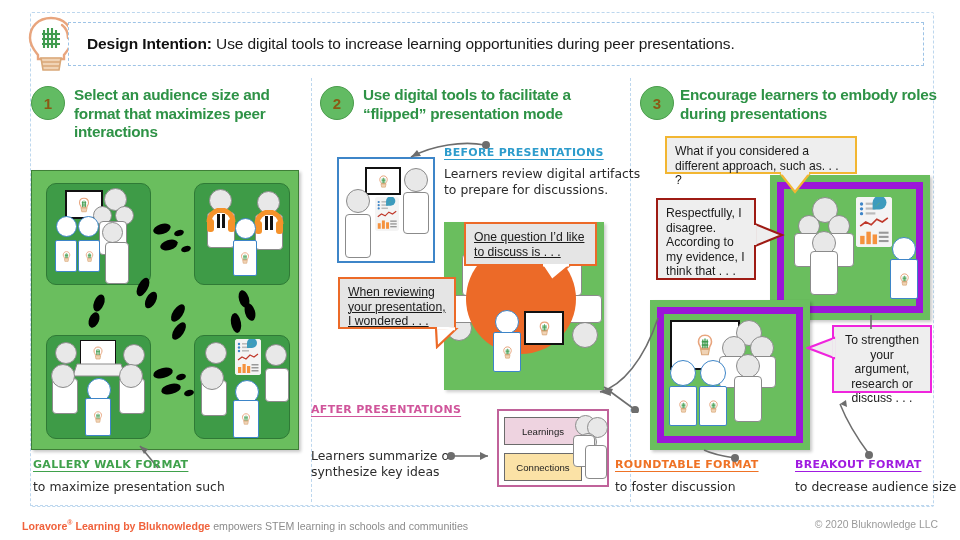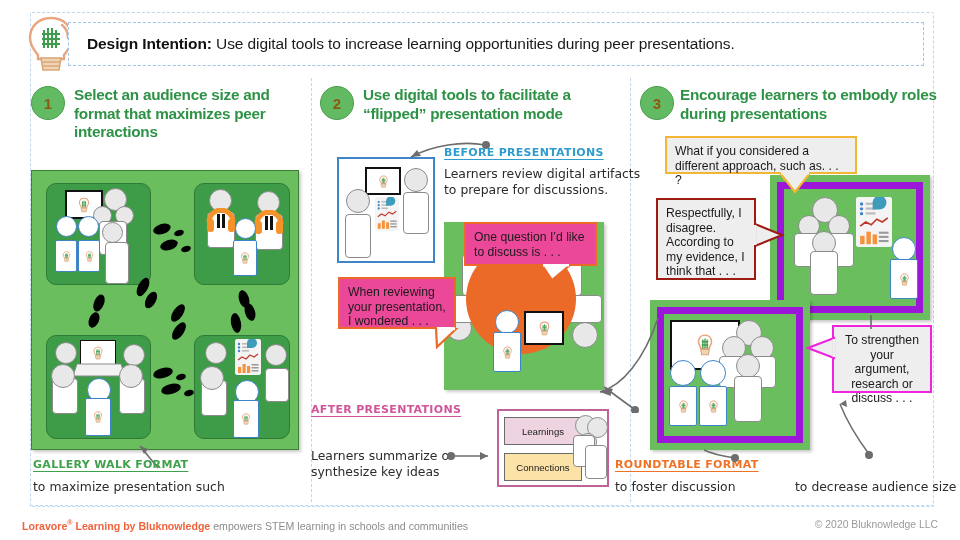--- a/index.html
+++ b/index.html
@@ -59,21 +59,21 @@
   .body{position:absolute;background:#ffffff;border:1px solid #8b8b8b;border-radius:4px;}
   .tablet{position:absolute;background:#fff;border:1.2px solid #3d85c8;border-radius:2px;
           display:flex;align-items:center;justify-content:center;}
   .screen{position:absolute;background:#fff;border:2.5px solid #111;
           display:flex;align-items:center;justify-content:center;}
   .chartcard{position:absolute;background:#f4f4f4;border-radius:3px;overflow:hidden;}
 
   
   .bubble{position:absolute;background:#eeeeee;box-sizing:border-box;
           font-size:12.2px;line-height:14.6px;color:#1a1a1a;padding:6px 8px;}
-  .bubble.white{background:#ec4899;}
+  .bubble.white{background:#e5e5e5;text-decoration:underline;}
 
   
   .hw-title{position:absolute;font-family:"DejaVu Sans",sans-serif;font-weight:bold;
             font-size:11px;letter-spacing:0.3px;text-decoration:underline;
             text-underline-offset:3px;}
   .hw-sub{position:absolute;font-family:"DejaVu Sans",sans-serif;font-size:12.4px;
           line-height:16px;color:#2b2b2b;}
 
   
   .afterpanel{position:absolute;left:497px;top:409px;width:112px;height:78px;
@@ -560,20 +560,21 @@
   <svg class="abs" style="left:702px;top:448px;" width="40" height="16">
     <circle cx="33" cy="10" r="4" fill="#6d6d6d"></circle>
     <path d="M33 10 C20 8 10 6 2 2" stroke="#6d6d6d" stroke-width="1.5" fill="none"></path>
   </svg>
   <svg class="abs" style="left:836px;top:398px;" width="40" height="62">
     <circle cx="33" cy="57" r="4" fill="#6d6d6d"></circle>
     <path d="M33 56 C24 44 12 26 4 6" stroke="#6d6d6d" stroke-width="1.5" fill="none"></path>
     <path d="M4 6 l7 3 l-1 -7 z" fill="#6d6d6d"></path>
   </svg>
 
+  <div class="hw-title" style="left:795px;top:458px;color:#a01ae0;">BREAKOUT FORMAT</div>
   <div class="hw-sub" style="left:795px;top:479px;width:165px;">to decrease audience size</div>
 
   <div class="footdash"></div>
   <div class="foot-left">
     <b><span>Loravore</span><sup>®</sup><span> Learning by Bluknowledge</span></b><span> empowers STEM learning in schools and communities</span>
   </div>
   <div class="foot-right">© 2020 Bluknowledge LLC</div>
 
 </div>
 

